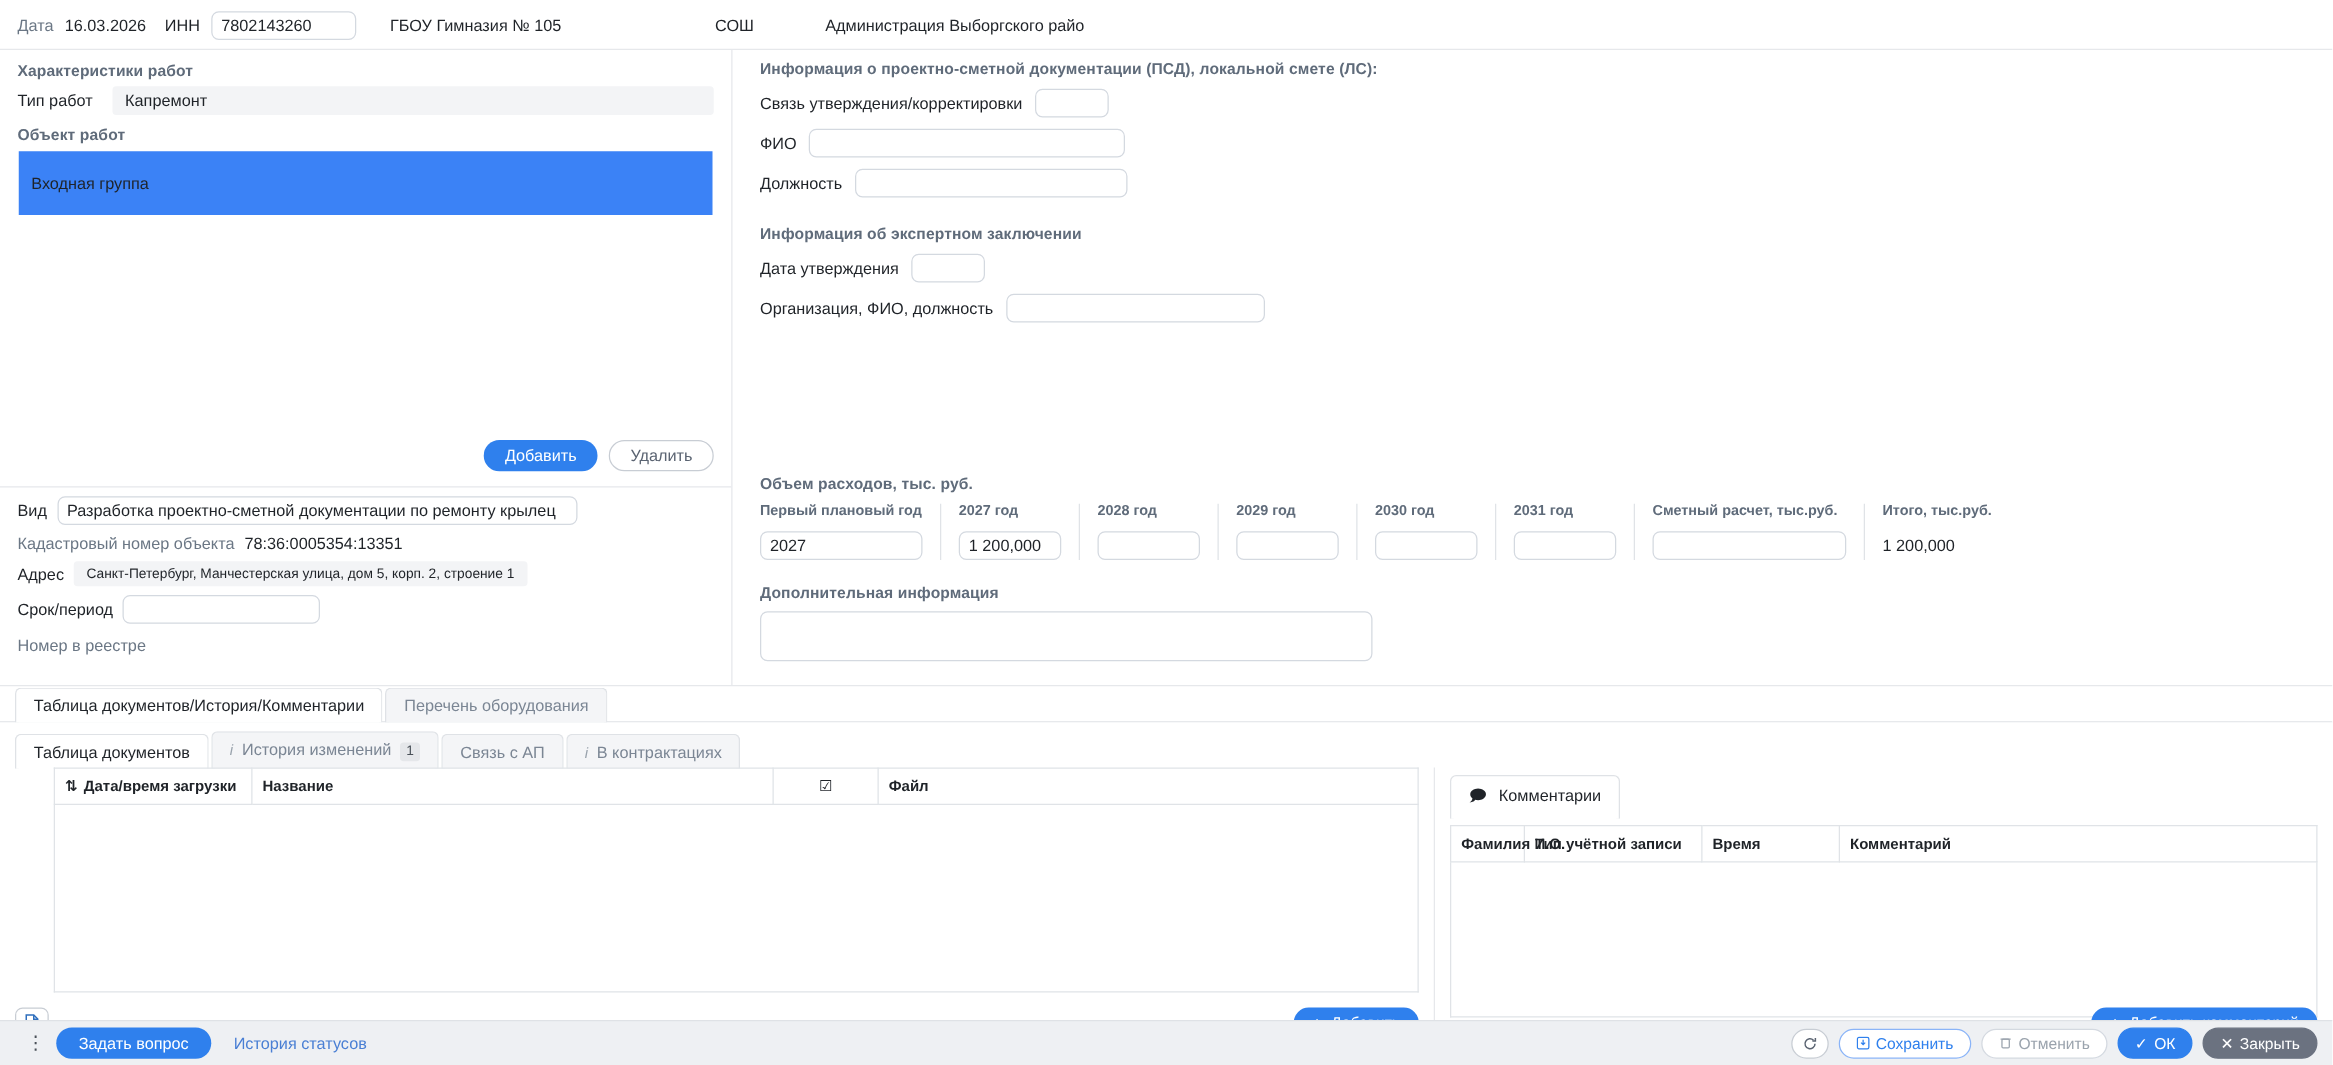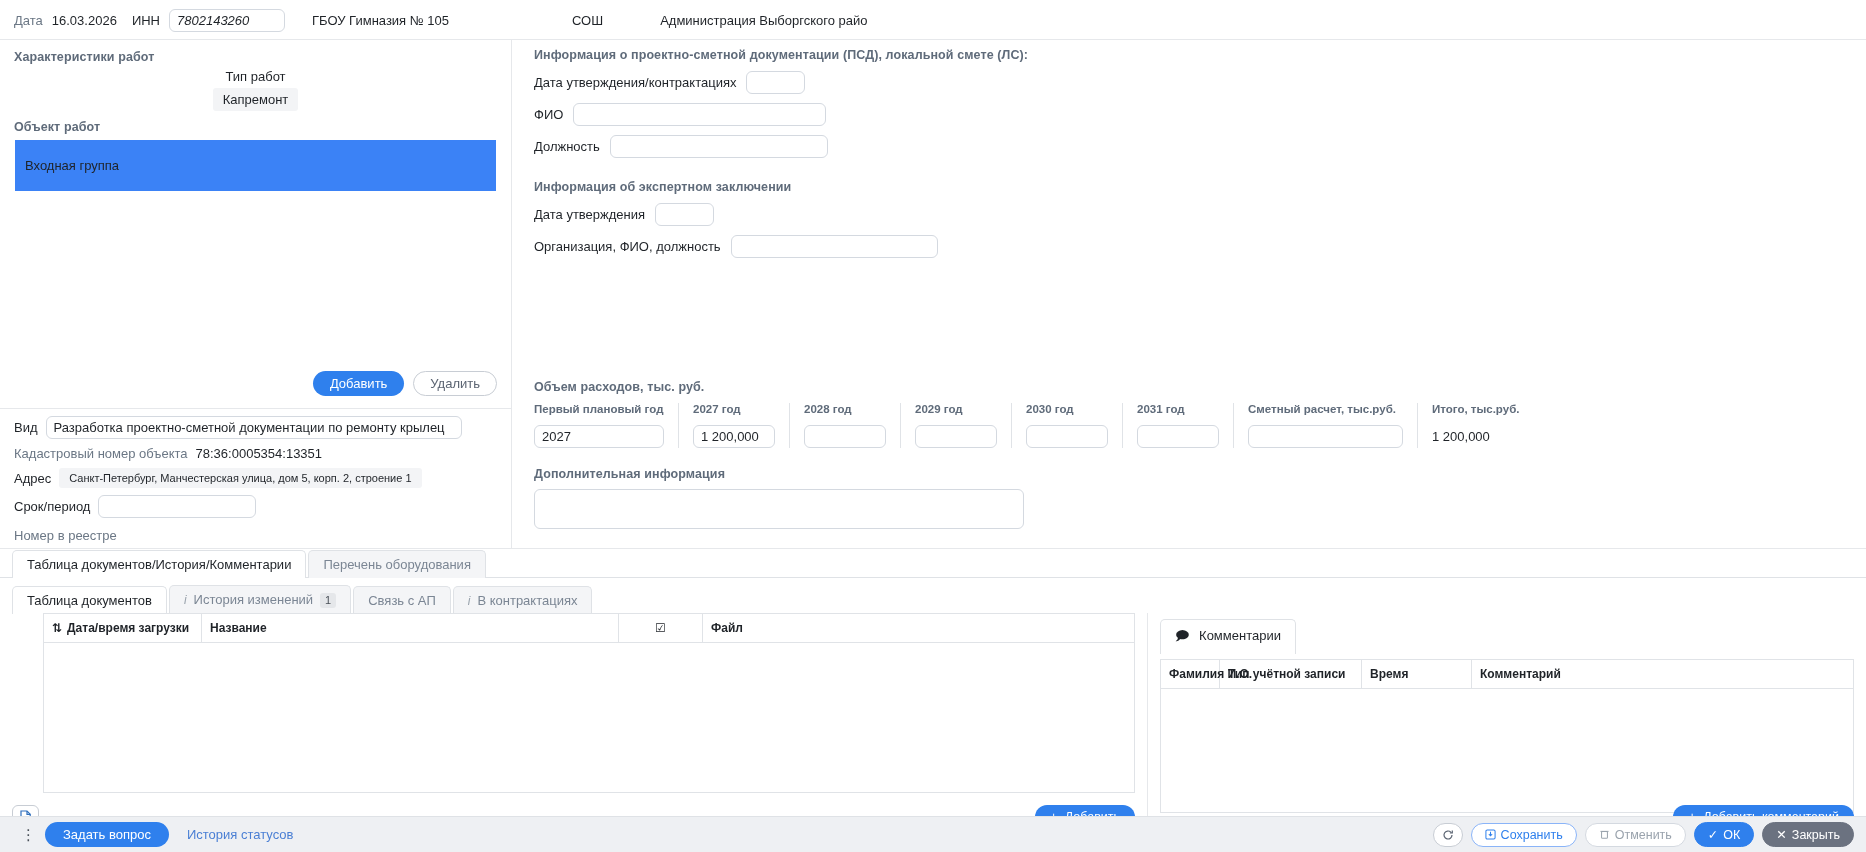--- a/index.html
+++ b/index.html
@@ -26,30 +26,30 @@
     height: 23px; font-family: inherit; font-size: 13px; color: #1f2328;
     padding: 0 7px; outline: none;
   }
 
   
   .topbar {
     display: flex; align-items: center; gap: 9px;
     padding: 9px 0 8px 14px; border-bottom: 1px solid #e6e8eb;
     height: 40px;
   }
-  .topbar .inn-input { width: 116px; font-style: italic; }
+  .topbar .inn-input { width: 116px; }
 
   
   .body { display: flex; height: 508px; }
-  .col-left { width: 512px; border-right: 1px solid #e6e8eb; position: relative; padding: 8px 0 0 0;}
+  .col-left { width: 586px; border-right: 1px solid #e6e8eb; position: relative; padding: 8px 0 0 0;}
   .col-right { flex: 1; padding: 8px 0 0 22px; }
 
   
   .ch-title { padding: 2px 0 5px 14px; }
-  .tip-row { display: flex; align-items: center; gap: 4px; padding: 0 14px 0 14px; flex-direction: column; }
+  .tip-row { display: flex; align-items: center; gap: 16px; padding: 0 14px 0 14px; }
   .tip-val {
     flex: 1; background: #f3f4f6; border-radius: 3px; padding: 4px 10px; font-size: 13px;
   }
   .obj-title { padding: 9px 0 5px 14px; }
   .obj-list {
     margin: 0 14px; border: 1px solid transparent; height: 220px;
     display: flex; flex-direction: column;
   }
   .obj-item {
     background: #3b82f6; padding: 18px 10px; font-size: 13px; color: #1f2328;
@@ -230,21 +230,21 @@
 
       <div class="reestr lbl">Номер в реестре</div>
     </div>
 
     <div class="col-right">
 
       <div class="r-group">
         <div class="section-title">Информация о проектно-сметной документации (ПСД), локальной смете (ЛС):</div>
 
         <div class="r-row">
-          <span class="lbl-dark">Дата утверждения/контрактациях</span>
+          <span class="lbl-dark">Связь утверждения/корректировки</span>
           <input class="inp" style="width: 59px;" value="">
         </div>
 
         <div class="r-row">
           <span class="lbl-dark">ФИО</span>
           <input class="inp" style="width: 253px;" value="">
         </div>
 
         <div class="r-row">
           <span class="lbl-dark">Должность</span>

